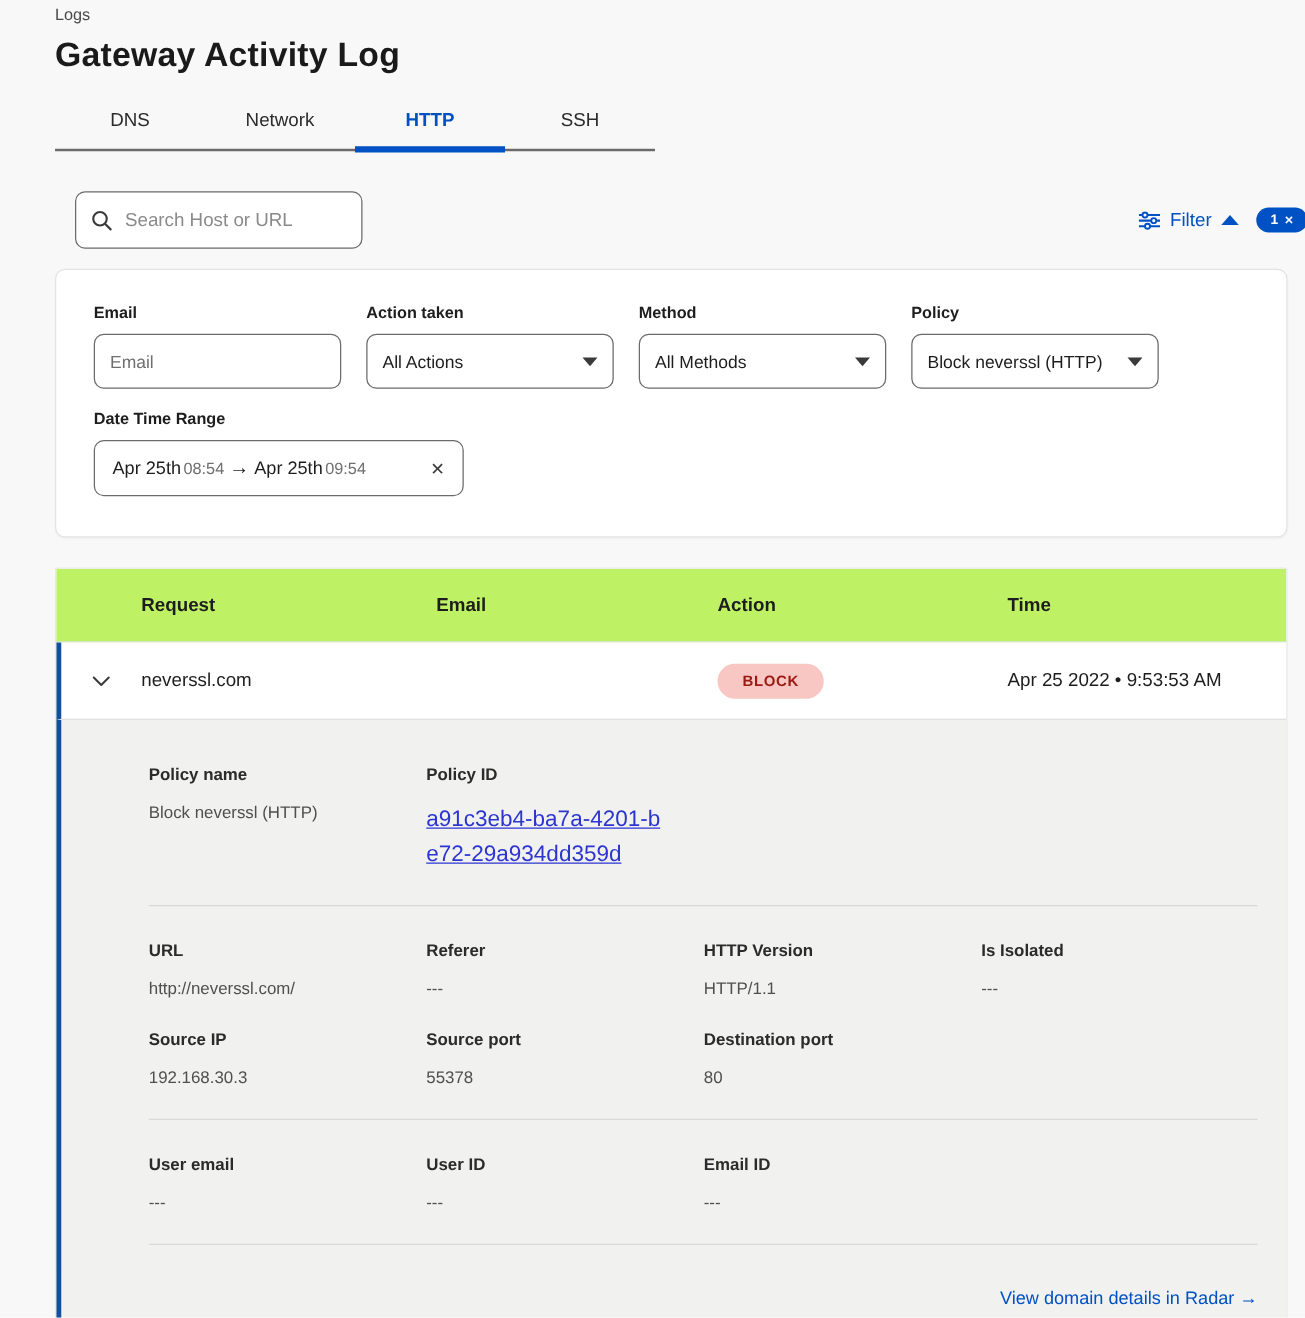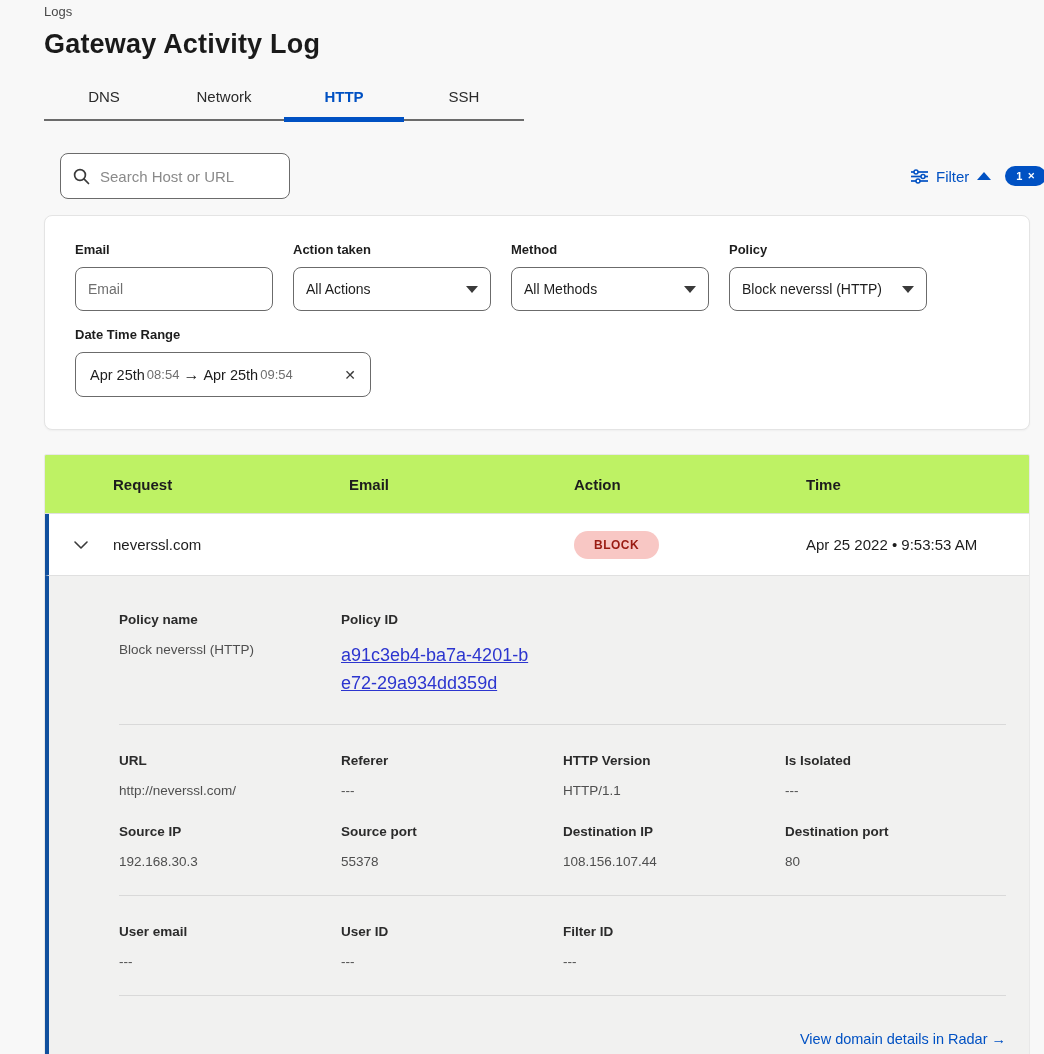--- a/index.html
+++ b/index.html
@@ -264,42 +264,38 @@
       <div class="dgrid mt">
         <div>
           <div class="dlab">Source IP</div>
           <div class="dval">192.168.30.3</div>
         </div>
         <div>
           <div class="dlab">Source port</div>
           <div class="dval">55378</div>
         </div>
         <div>
-          <div class="dlab">Destination IP</div>
-          <div class="dval">108.156.107.44</div>
-        </div>
-        <div>
           <div class="dlab">Destination port</div>
           <div class="dval">80</div>
         </div>
       </div>
 
       <div class="divider"></div>
 
       <div class="dgrid">
         <div>
           <div class="dlab">User email</div>
           <div class="dval">---</div>
         </div>
         <div>
           <div class="dlab">User ID</div>
           <div class="dval">---</div>
         </div>
         <div>
-          <div class="dlab">Filter ID</div>
+          <div class="dlab">Email ID</div>
           <div class="dval">---</div>
         </div>
         <div></div>
       </div>
 
       <div class="divider"></div>
 
       <div class="radar-row">
         <a class="radar-link"><span>View domain details in Radar</span>
           <span>→</span></a>

